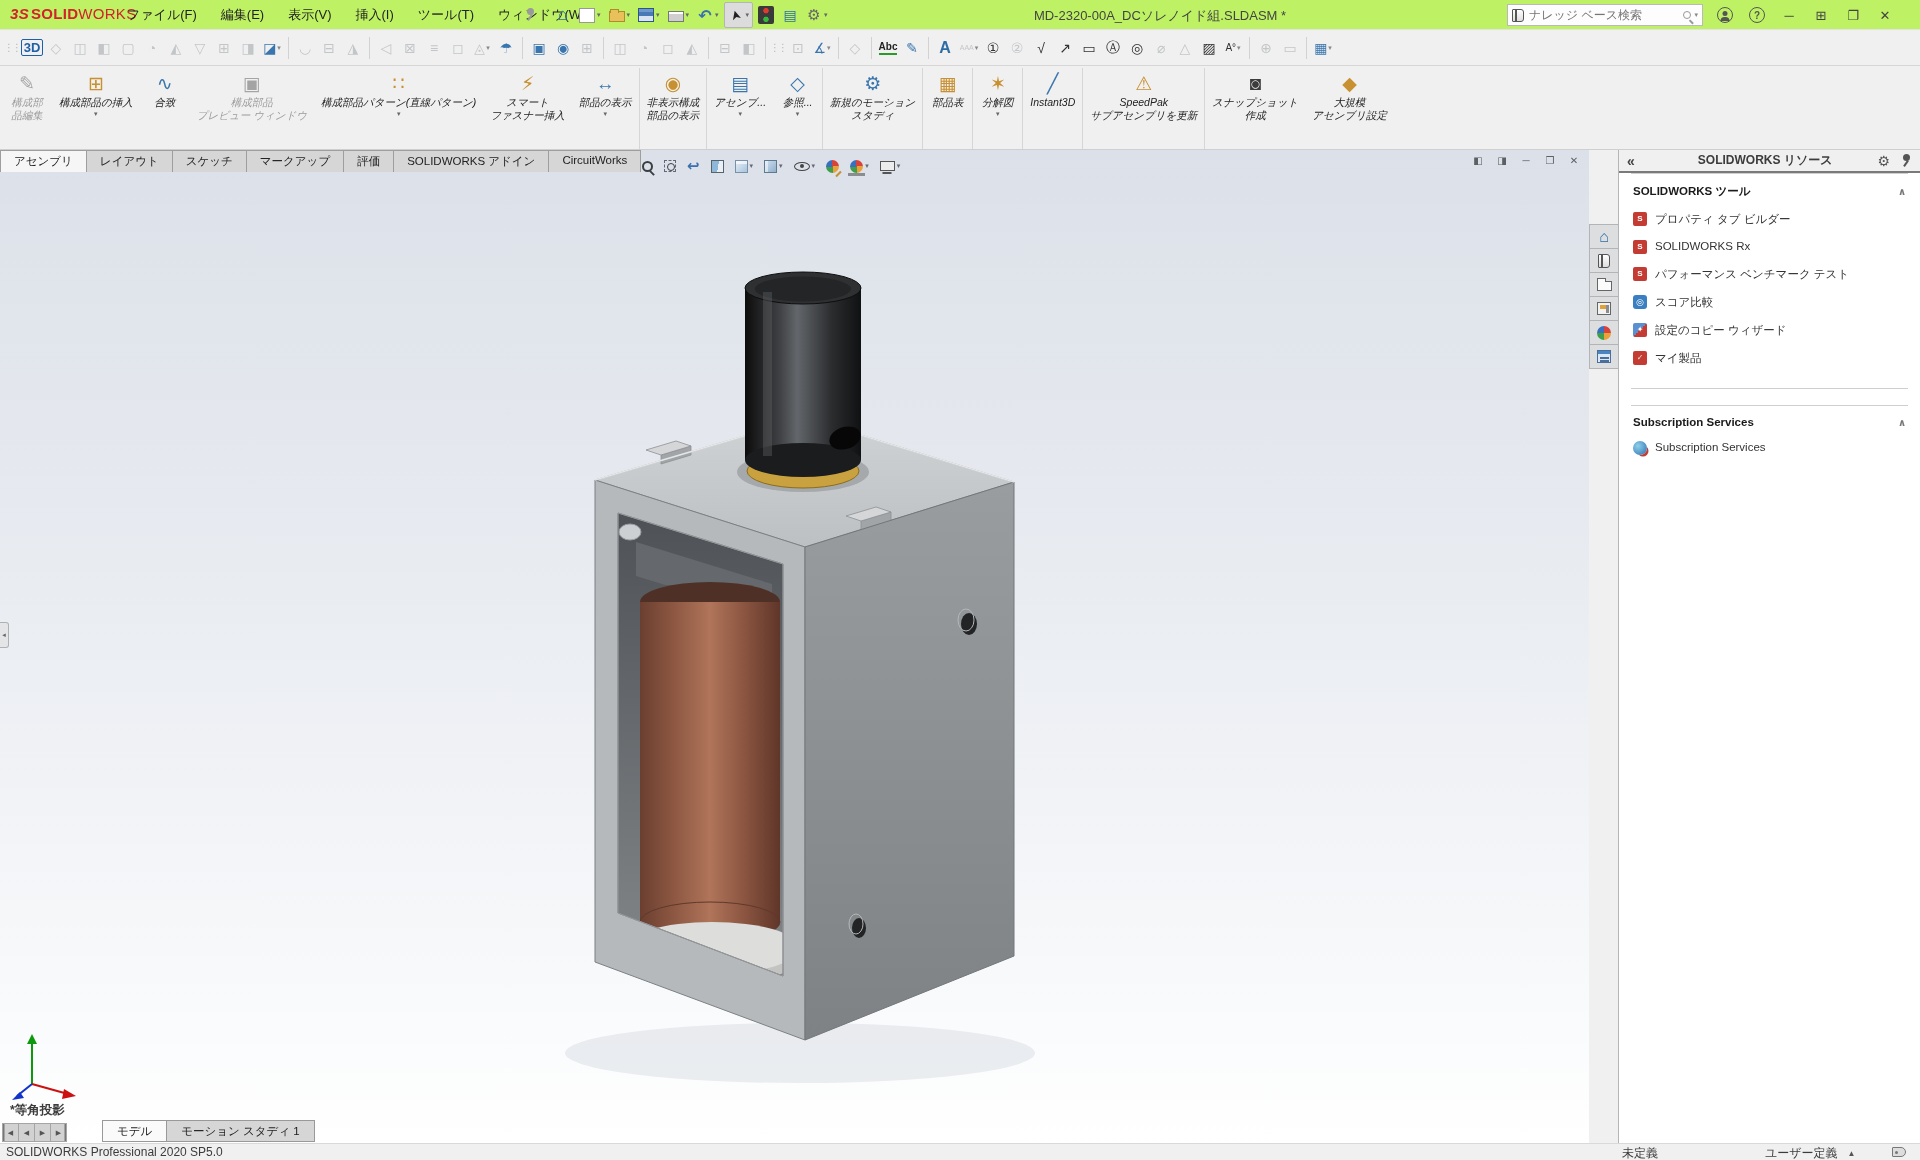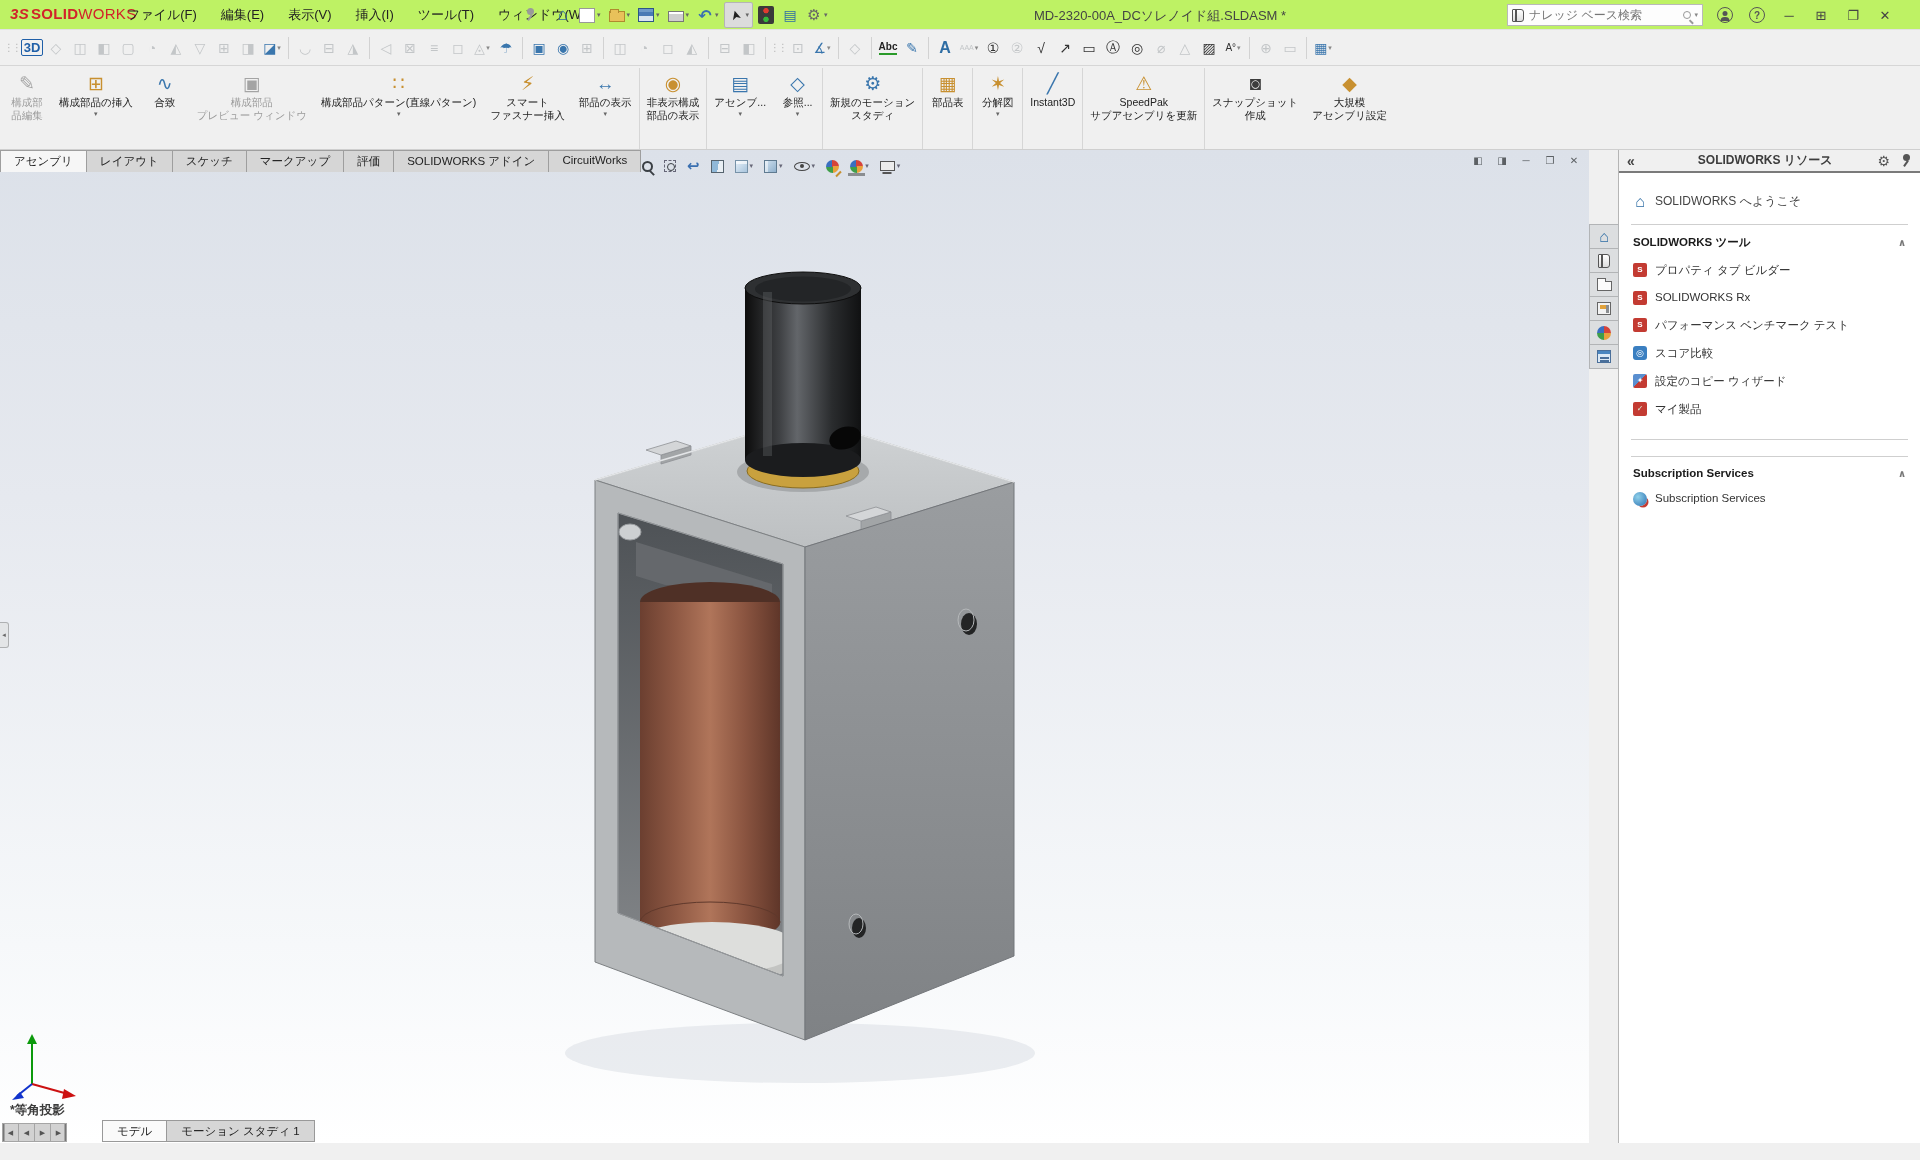--- a/index.html
+++ b/index.html
@@ -71,21 +71,21 @@
   .t2.grip{min-width:8px;color:#b9b9b9;font-size:10px;letter-spacing:-2px;}
   .t2.abc .t2g{font-size:10px;font-weight:bold;color:#222;border-bottom:2px solid #2a9a2a;line-height:12px;}
   .t2.bigA .t2g{color:#2e6da4;font-weight:bold;font-size:16px;}
   .t2.tiny .t2g{font-size:7px;letter-spacing:0;}
   .t2.tiny2 .t2g{font-size:10px;}
 
   
   #ribbon{position:absolute;left:0;top:66px;width:1920px;height:84px;background:#f0f0f0;border-bottom:1px solid #cfcfcf;display:flex;align-items:stretch;padding:2px 0 0 2px;overflow:hidden;}
   .rb{display:flex;flex-direction:column;align-items:center;padding:4px 7px 2px;min-width:50px;cursor:default;}
   .rb .ric{height:24px;display:flex;align-items:center;font-size:19px;line-height:20px;}
-  .rb .rlb{font-size:10.5px;line-height:13px;color:#222;text-align:center;white-space:pre-line;}
+  .rb .rlb{font-size:10.5px;line-height:13px;color:#222;text-align:center;white-space:pre-line;font-style:italic;}
   .rb .rdd{font-size:7px;color:#666;margin-top:1px;}
   .rb.disabled{opacity:.42;filter:grayscale(1);}
   .rb.sep-after{border-right:1px solid #d6d6d6;}
   .rb.a .ric{color:#c89030;}
   .rb.b .ric{color:#3a76ad;}
   .rb.k .ric{color:#3c3c3c;}
 
   
   #cmd-tabs{position:absolute;left:0;top:150px;height:22px;display:flex;z-index:6;}
   .ctab{padding:3px 13px 2px;font-size:11.5px;color:#222;background:#d6d6d6;border:1px solid #9e9e9e;border-bottom:none;margin-right:-1px;white-space:nowrap;}
@@ -739,24 +739,20 @@
       </div>
     </div>
 
   <div id="taskpane">
     <div id="tp-header">
       <span class="collapse">«</span>
       <span class="tp-title">SOLIDWORKS リソース</span>
       <span class="gearic">⚙</span>
       <span class="pinic"></span>
     </div>
-    <div class="tp-welcome">
-      <span class="tp-ic ic-home2" style="background:none;"></span>
-      <span>SOLIDWORKS へようこそ</span>
-    </div>
     <div class="tp-div"></div>
     <div class="tp-sec-h">
       <span>SOLIDWORKS ツール</span>
       <span class="chev">∧</span>
     </div>
     <div>
         <div class="tpi">
           <span class="tp-ic ic-swred"></span>
           <span>プロパティ タブ ビルダー</span>
         </div>
@@ -790,14 +786,23 @@
       <span class="chev">∧</span>
     </div>
     <div>
         <div class="tpi">
           <span class="tp-ic ic-globe"></span>
           <span>Subscription Services</span>
         </div>
       </div>
   </div>
 
+  <div id="statusbar">
+    <span id="sb-left">SOLIDWORKS Professional 2020 SP5.0</span>
+    <span id="sb-state">未定義</span>
+    <span id="sb-config">
+      <span>ユーザー定義</span>
+      <span class="up">▲</span>
+    </span>
+    <span id="sb-tag" class="tagic"></span>
+  </div>
 
 </div>
 
 </body></html>

